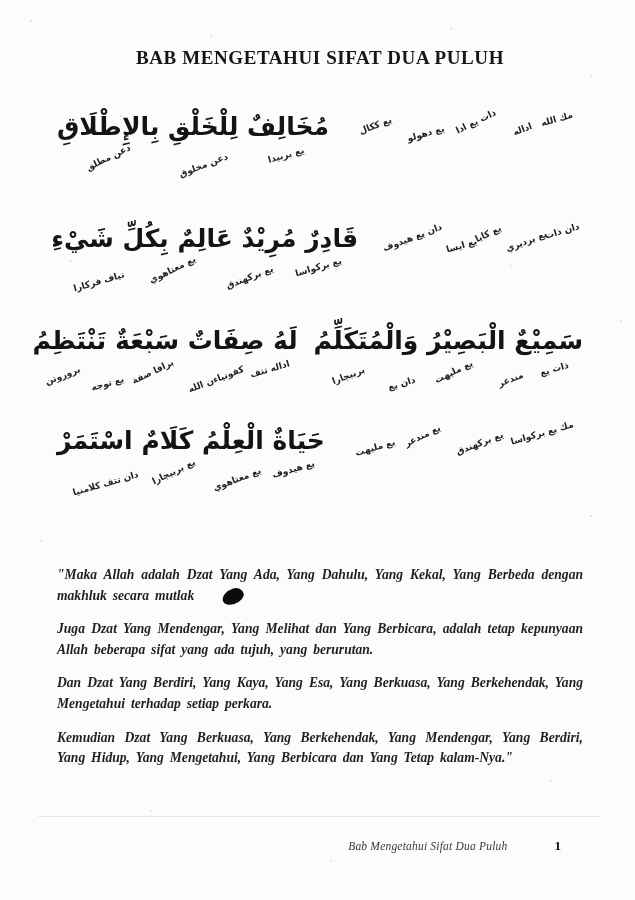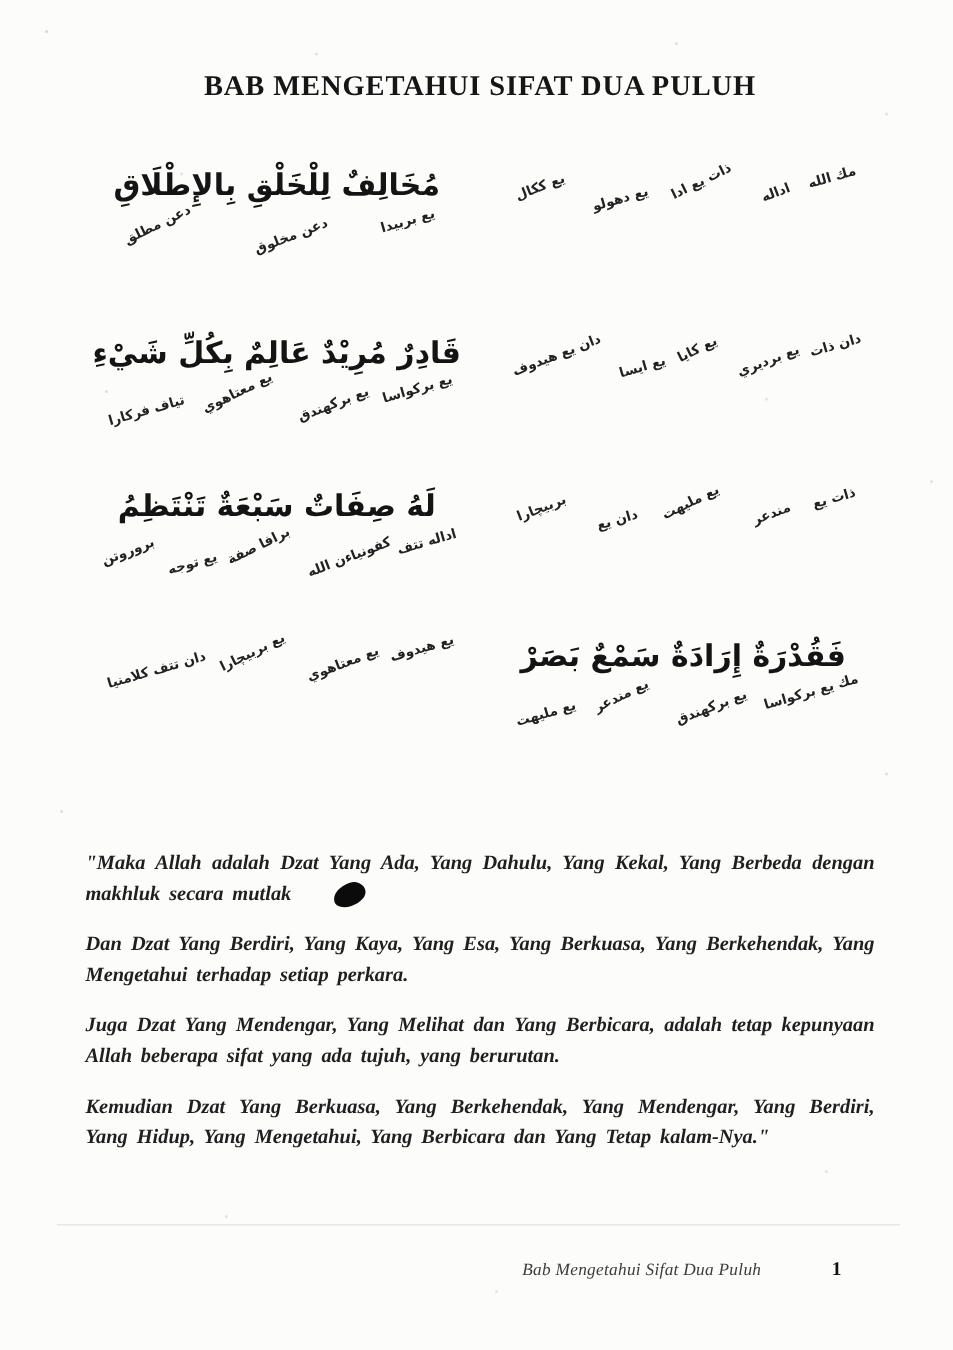--- a/index.html
+++ b/index.html
@@ -37,21 +37,21 @@
     direction: rtl; column-gap: 16px;
   }
   .row0 { height: 112px; }
   .row1 { height: 102px; }
   .row2 { height: 100px; }
   .row3 { height: 128px; }
 
   .arabic-line {
     font-family: "DejaVu Sans", sans-serif;
     font-weight: bold;
-    font-size: 20px;
+    font-size: 25px;
     line-height: 1.45;
     direction: rtl;
     text-align: center;
     white-space: nowrap;
     color: #141414;
   }
   .pegon-annotations {
     font-family: "DejaVu Sans", sans-serif;
     font-size: 9px; font-weight: bold;
     direction: rtl;
@@ -143,20 +143,21 @@
           <div class="pegon-annotations">
             <span class="pegon-word" style="transform: rotate(-16deg) translateY(2px);">يع بركواسا</span>
             <span class="pegon-word" style="transform: rotate(-21deg) translateY(13px);">يع بركهندق</span>
             <span class="pegon-word" style="transform: rotate(-26deg) translateY(5px);">يع معتاهوي</span>
             <span class="pegon-word" style="transform: rotate(-16deg) translateY(17px);">تياف فركارا</span>
           </div>
         </div>
       </div>
       <div class="verse-row row2">
         <div class="verse-cell">
+          <div class="arabic-line">سَمِيْعٌ الْبَصِيْرُ وَالْمُتَكَلِّمُ</div>
           <div class="pegon-annotations">
             <span class="pegon-word" style="transform: rotate(-16deg) translateY(2px);">ذات يع</span>
             <span class="pegon-word" style="transform: rotate(-21deg) translateY(13px);">مندعر</span>
             <span class="pegon-word" style="transform: rotate(-26deg) translateY(5px);">يع مليهت</span>
             <span class="pegon-word" style="transform: rotate(-16deg) translateY(17px);">دان يع</span>
             <span class="pegon-word" style="transform: rotate(-21deg) translateY(9px);">بربيچارا</span>
           </div>
         </div>
         <div class="verse-cell">
           <div class="arabic-line">لَهُ صِفَاتٌ سَبْعَةٌ تَنْتَظِمُ</div>
@@ -164,45 +165,45 @@
             <span class="pegon-word" style="transform: rotate(-16deg) translateY(2px);">اداله تتف</span>
             <span class="pegon-word" style="transform: rotate(-21deg) translateY(13px);">كفونياءن الله</span>
             <span class="pegon-word" style="transform: rotate(-26deg) translateY(5px);">برافا صفة</span>
             <span class="pegon-word" style="transform: rotate(-16deg) translateY(17px);">يع توجه</span>
             <span class="pegon-word" style="transform: rotate(-21deg) translateY(9px);">بروروتن</span>
           </div>
         </div>
       </div>
       <div class="verse-row row3">
         <div class="verse-cell">
-          <div class="arabic-line">فَقُدْرَةٌ إِرَادَةٌ سَمْعٌ بَصَرْ</div>
           <div class="pegon-annotations">
             <span class="pegon-word" style="transform: rotate(-16deg) translateY(2px);">مك يع بركواسا</span>
             <span class="pegon-word" style="transform: rotate(-21deg) translateY(13px);">يع بركهندق</span>
             <span class="pegon-word" style="transform: rotate(-26deg) translateY(5px);">يع مندعر</span>
             <span class="pegon-word" style="transform: rotate(-16deg) translateY(17px);">يع مليهت</span>
           </div>
         </div>
         <div class="verse-cell">
+          <div class="arabic-line">حَيَاةٌ الْعِلْمُ كَلَامٌ اسْتَمَرْ</div>
           <div class="pegon-annotations">
             <span class="pegon-word" style="transform: rotate(-16deg) translateY(2px);">يع هيدوف</span>
             <span class="pegon-word" style="transform: rotate(-21deg) translateY(13px);">يع معتاهوي</span>
             <span class="pegon-word" style="transform: rotate(-26deg) translateY(5px);">يع بربيچارا</span>
             <span class="pegon-word" style="transform: rotate(-16deg) translateY(17px);">دان تتف كلامنيا</span>
           </div>
         </div>
       </div>
     </div>
 
   <div class="translation">
     <p>
       <span>"Maka Allah adalah Dzat Yang Ada, Yang Dahulu, Yang Kekal, Yang Berbeda dengan makhluk secara mutlak</span><span class="ink-blob"></span>
     </p>
+    <p>Juga Dzat Yang Mendengar, Yang Melihat dan Yang Berbicara, adalah tetap kepunyaan Allah beberapa sifat yang ada tujuh, yang berurutan.</p>
     <p>Dan Dzat Yang Berdiri, Yang Kaya, Yang Esa, Yang Berkuasa, Yang Berkehendak, Yang Mengetahui terhadap setiap perkara.</p>
-    <p>Juga Dzat Yang Mendengar, Yang Melihat dan Yang Berbicara, adalah tetap kepunyaan Allah beberapa sifat yang ada tujuh, yang berurutan.</p>
     <p>Kemudian Dzat Yang Berkuasa, Yang Berkehendak, Yang Mendengar, Yang Berdiri, Yang Hidup, Yang Mengetahui, Yang Berbicara dan Yang Tetap kalam-Nya."</p>
   </div>
 
 </div>
 
 <div class="footer-rule"></div>
 
 <div class="footer">
   <span class="footer-chapter">Bab Mengetahui Sifat Dua Puluh</span>
   <span class="footer-page">1</span>

